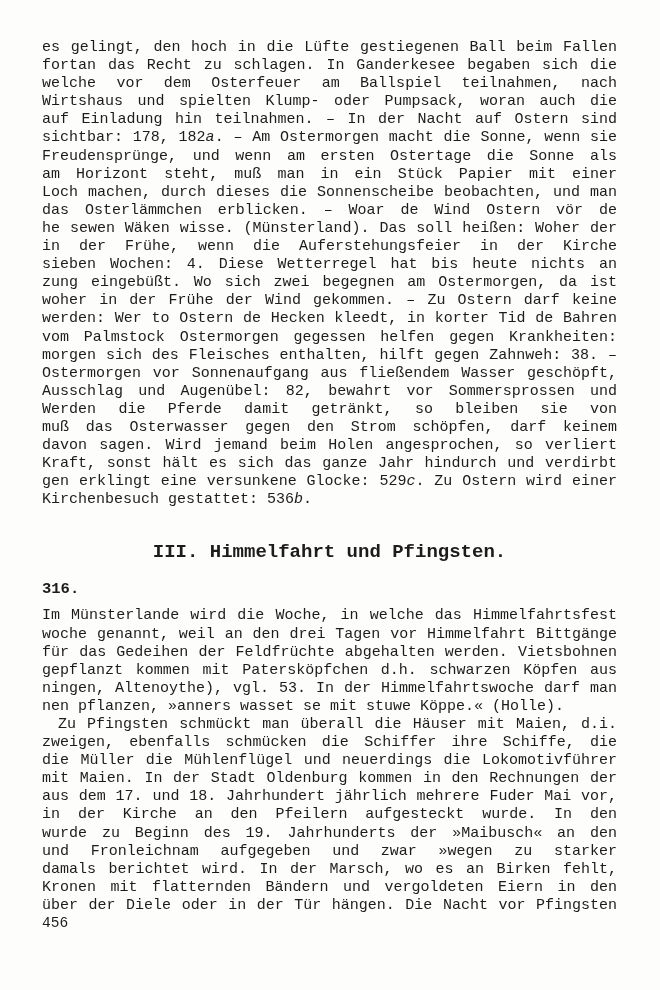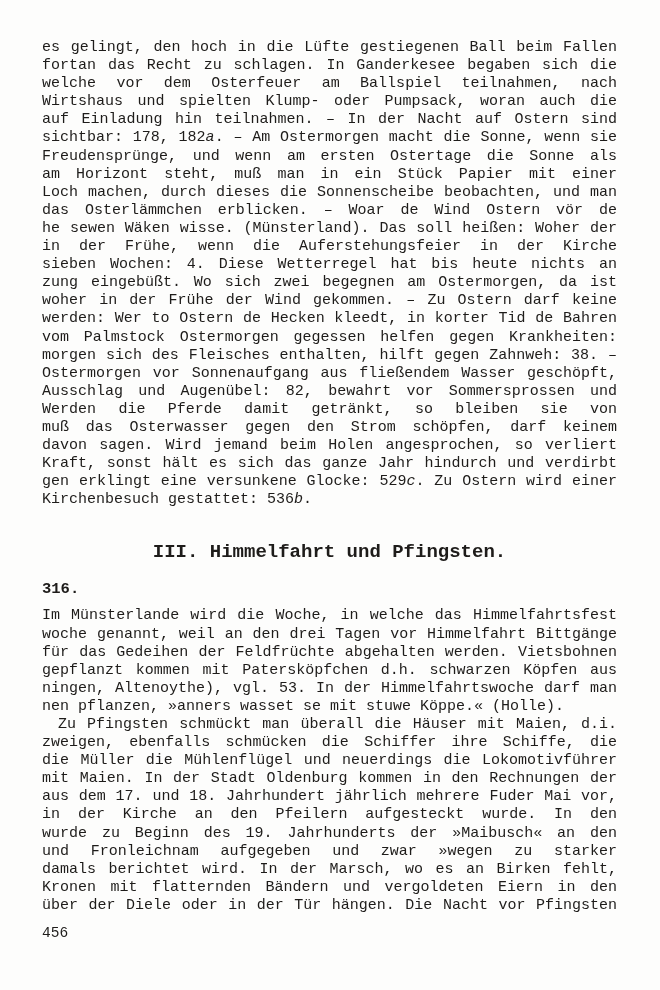--- a/index.html
+++ b/index.html
@@ -54,21 +54,20 @@
     margin-top: 18px;
     text-align: left;
     font-weight: bold;
     font-size: 15.5px;
     line-height: 19px;
   }
   .section-body > .paragraph:first-child {
     margin-top: 8px;
   }
   .page-number {
-    margin-top: 10px;
     font-size: 14.5px;
     line-height: 17px;
     text-align: left;
   }
 </style>
 </head>
 <body style="background: rgb(253, 253, 252);">
 
 <div class="page" style="color: rgb(30, 28, 26);">
 

